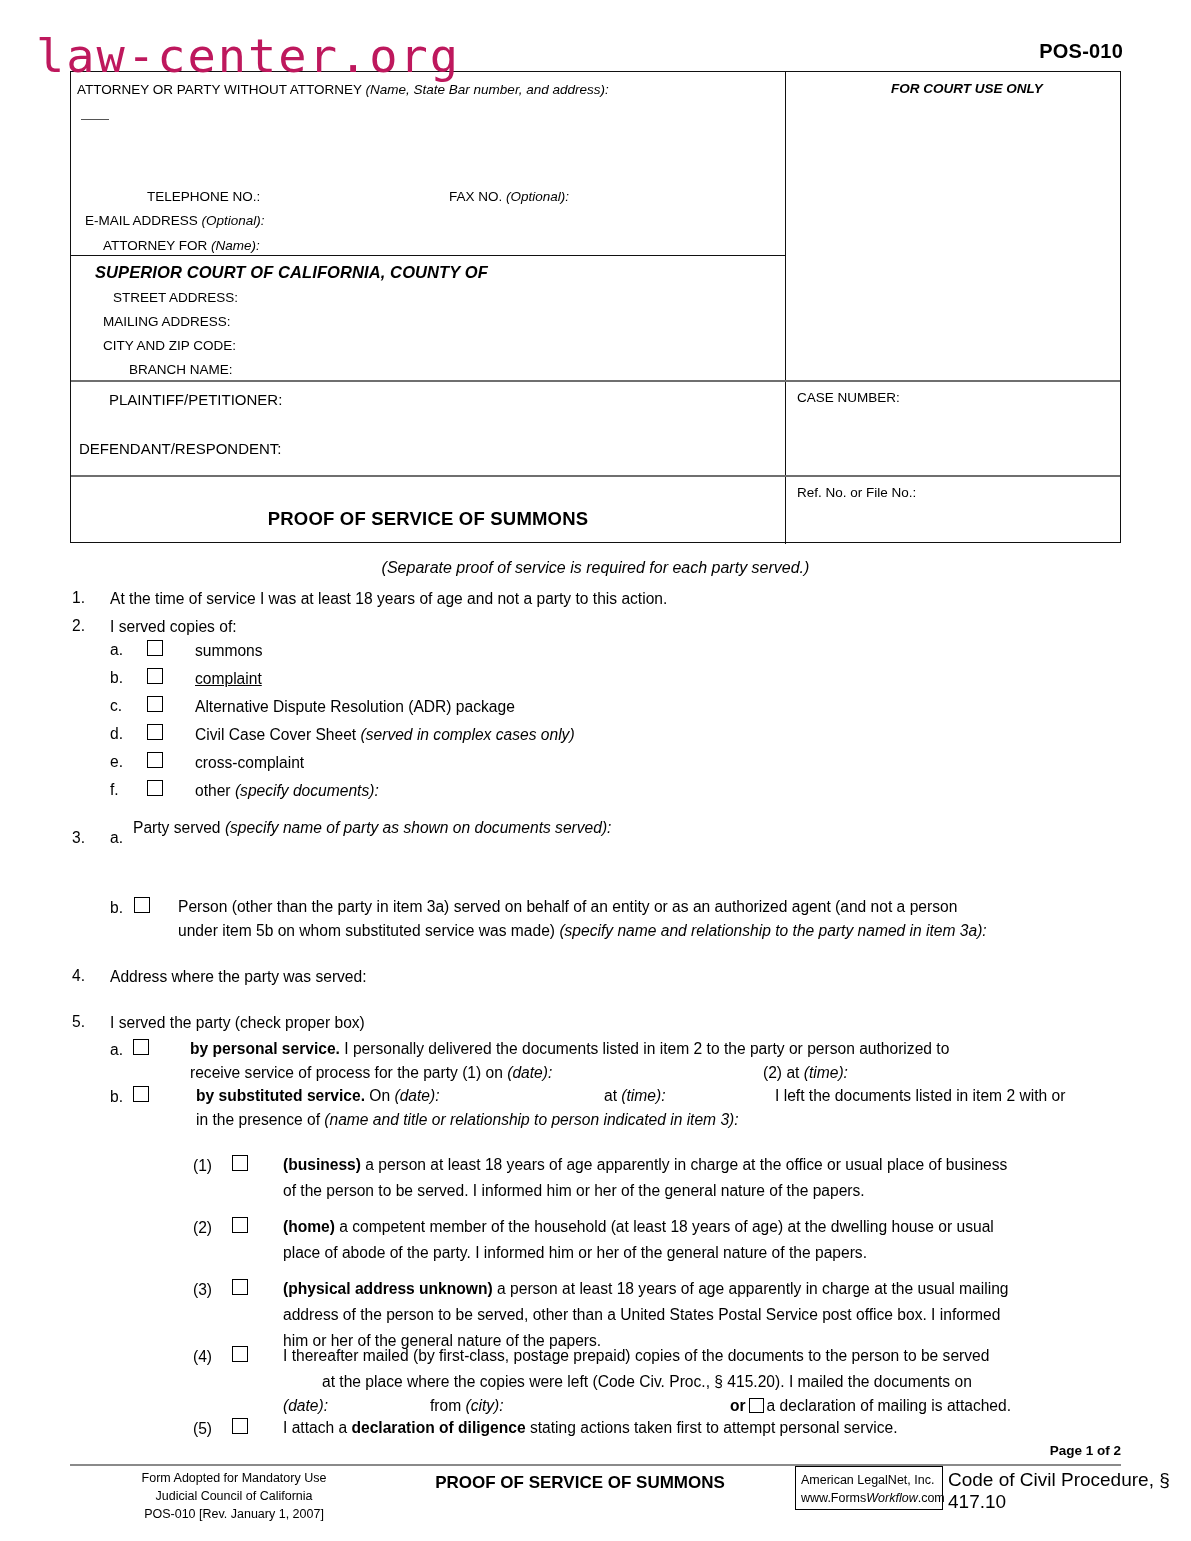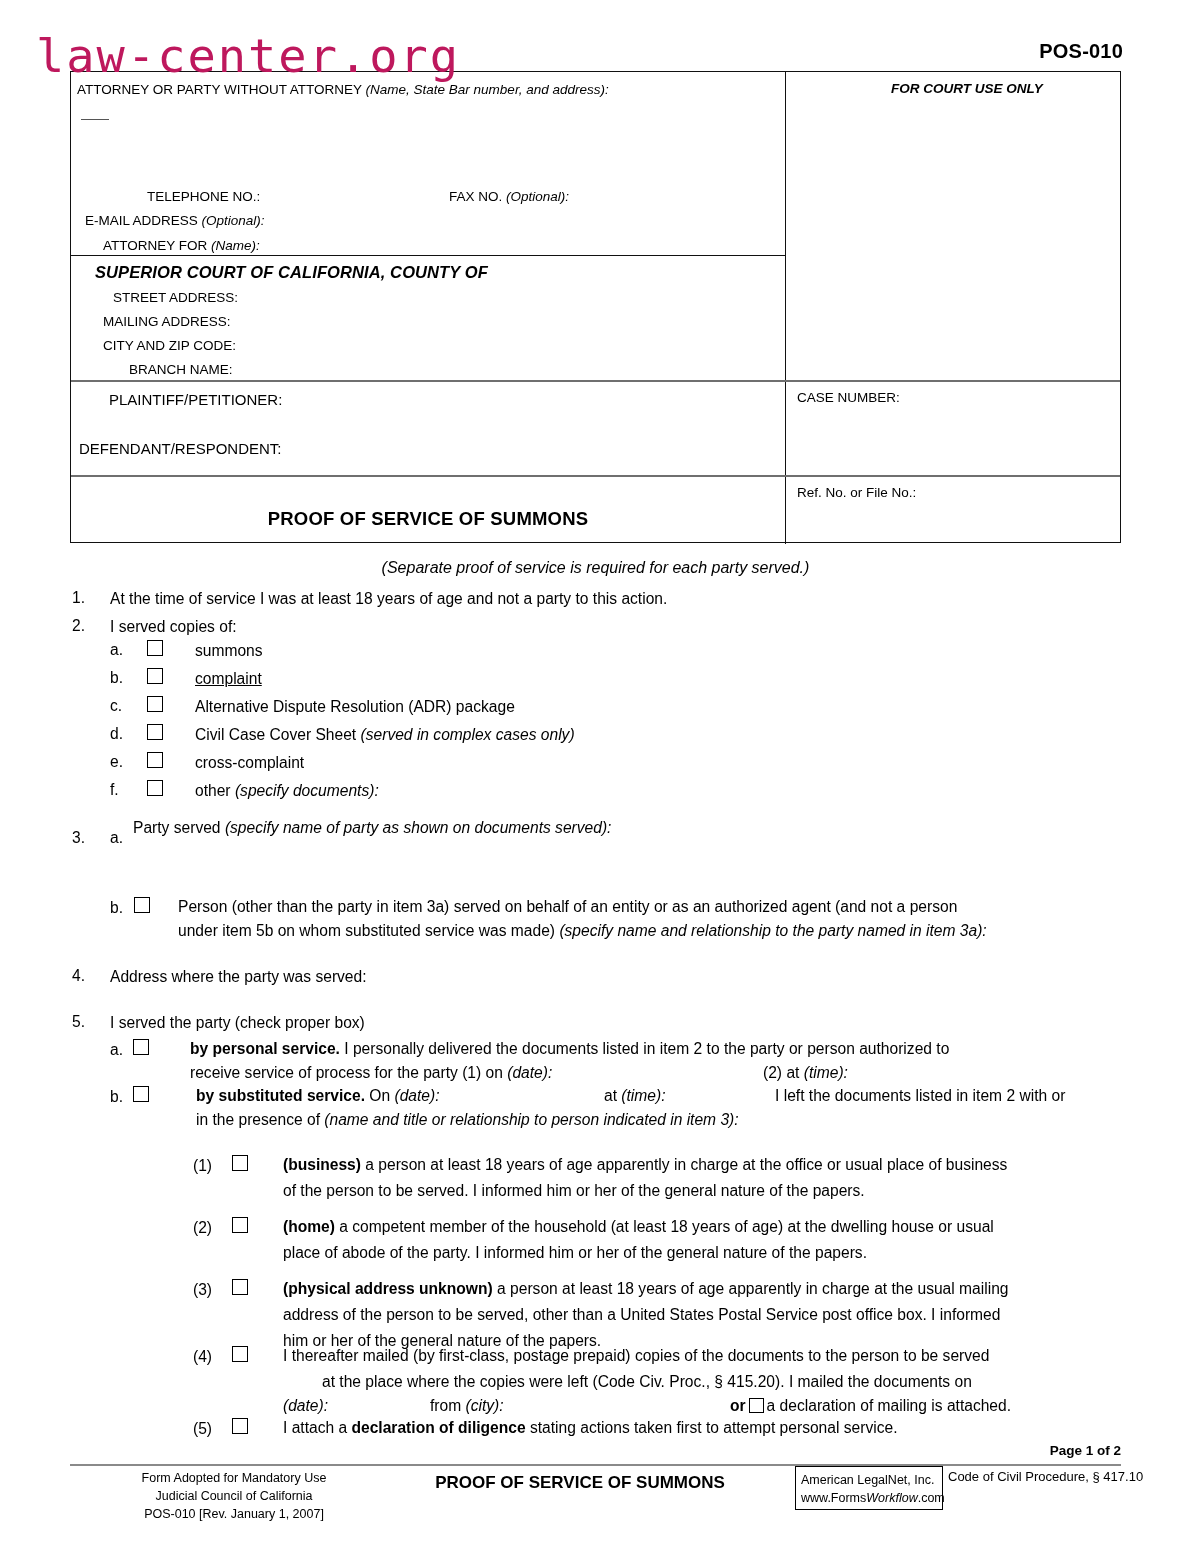--- a/index.html
+++ b/index.html
@@ -190,21 +190,21 @@
     border: 1.6px solid #000;
     box-sizing: border-box;
     padding: 4px 5px 0 5px;
     font-size: 12.5px;
     line-height: 1.45;
   }
   .legalnet-box i { font-style: italic; }
   .foot-right {
     position: absolute;
     left: 948px; top: 1469px;
-    font-size: 13px;
+    font-size: 19px;
   }
 </style>
 </head>
 <body>
 
 <div class="watermark">law-center.org</div>
 
 <div class="form-number">POS-010</div>
 
 <div class="form-box">

